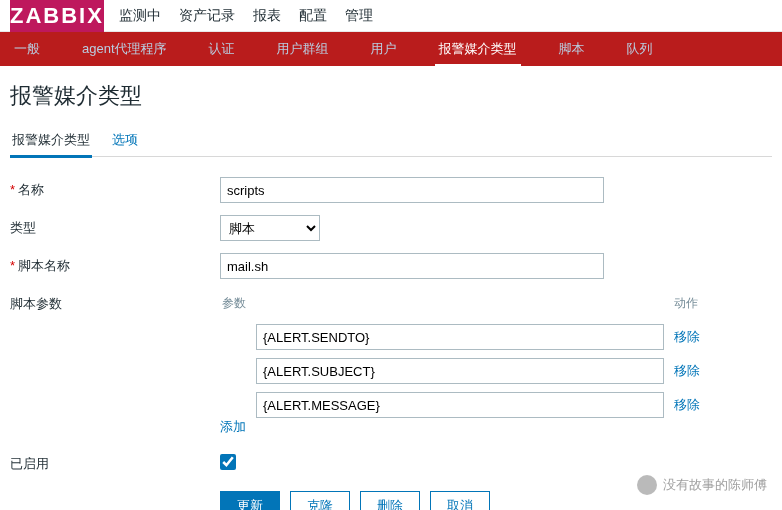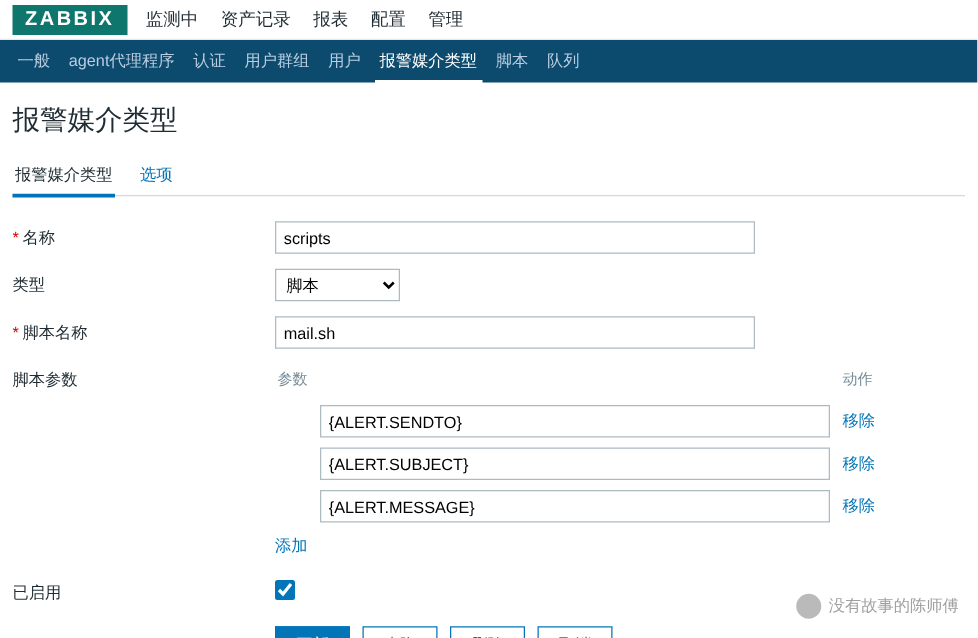--- a/index.html
+++ b/index.html
@@ -1,23 +1,23 @@
 <!DOCTYPE html>
 <html><head>
   <meta charset="utf-8">
   <style>
     * { margin: 0; padding: 0; box-sizing: border-box; }
     body { font-family: Arial, "Microsoft YaHei", sans-serif; font-size: 13px; color: #1f2c33; width: 782px; background: #fff; }
     
     .top-nav { display: flex; align-items: center; padding: 0 10px; height: 32px; border-bottom: 1px solid #e8e8e8; }
-    .logo { background: #0f766e; color: #fff; font-weight: bold; font-size: 16px; letter-spacing: 2px; padding: 3px 10px; margin-right: 15px; }
+    .logo { background: #be185d; color: #fff; font-weight: bold; font-size: 22px; letter-spacing: 2px; padding: 3px 0; margin-right: 15px; }
     .top-menu { display: flex; gap: 18px; }
     .top-menu span { color: #1f2c33; cursor: pointer; font-size: 14px; }
     
-    .sub-nav { background: #0c4a6e; display: flex; align-items: center; height: 34px; padding: 16px 10px; gap: 7px; }
+    .sub-nav { background: #b91c1c; display: flex; align-items: center; height: 34px; padding: 16px 10px; gap: 34px; }
     .sub-nav span { color: #b9cde0; cursor: pointer; font-size: 13px; padding: 8px 4px; }
     .sub-nav span.active { color: #fff; border-bottom: 3px solid #fff; padding-bottom: 6px; }
     
     .container { padding: 15px 10px; }
     .page-title { font-size: 22px; font-weight: normal; color: #1f2c33; margin-bottom: 14px; }
     
     .tabs { display: flex; gap: 18px; border-bottom: 1px solid #d8d8d8; margin-bottom: 20px; }
     .tabs span { padding: 6px 2px; cursor: pointer; color: #0275b8; font-size: 13px; }
     .tabs span.active { color: #1f2c33; border-bottom: 3px solid #0275b8; margin-bottom: -2px; }
     
@@ -29,21 +29,21 @@
     
     input[type="text"] { border: 1px solid #acbbc2; padding: 4px 6px; font-size: 13px; width: 384px; height: 26px; }
     select { border: 1px solid #acbbc2; padding: 3px 4px; font-size: 13px; width: 100px; height: 26px; background: #fff; }
     input[type="checkbox"] { width: 16px; height: 16px; accent-color: #0275b8; }
     
     .params-table { width: 480px; }
     .params-head { display: flex; justify-content: space-between; color: #768d99; font-size: 12px; padding: 4px 2px; }
     .params-row { display: flex; align-items: center; margin-top: 8px; padding-left: 36px; }
     .params-row input { flex: 1; margin-right: 10px; width: auto; }
     .link-action { color: #0275b8; cursor: pointer; font-size: 13px; white-space: nowrap; }
-    .add-link { color: #0275b8; cursor: pointer; display: inline-block; margin-top: 10px; font-size: 13px; }
+    .add-link { color: #0275b8; cursor: pointer; display: inline-block; margin-top: 0; font-size: 13px; }
     
     .buttons { margin-left: 210px; margin-top: 18px; display: flex; gap: 10px; }
     .btn { border: 1px solid #0275b8; background: #fff; color: #0275b8; padding: 5px 16px; font-size: 13px; cursor: pointer; }
     .btn.primary { background: #0275b8; color: #fff; }
     
     .watermark { position: absolute; right: 15px; bottom: 15px; display: flex; align-items: center; gap: 6px; color: #888; font-size: 13px; opacity: 0.8; }
     .wm-icon { width: 20px; height: 20px; border-radius: 50%; background: #aaa; display: inline-block; }
   </style>
 </head>
 <body>

